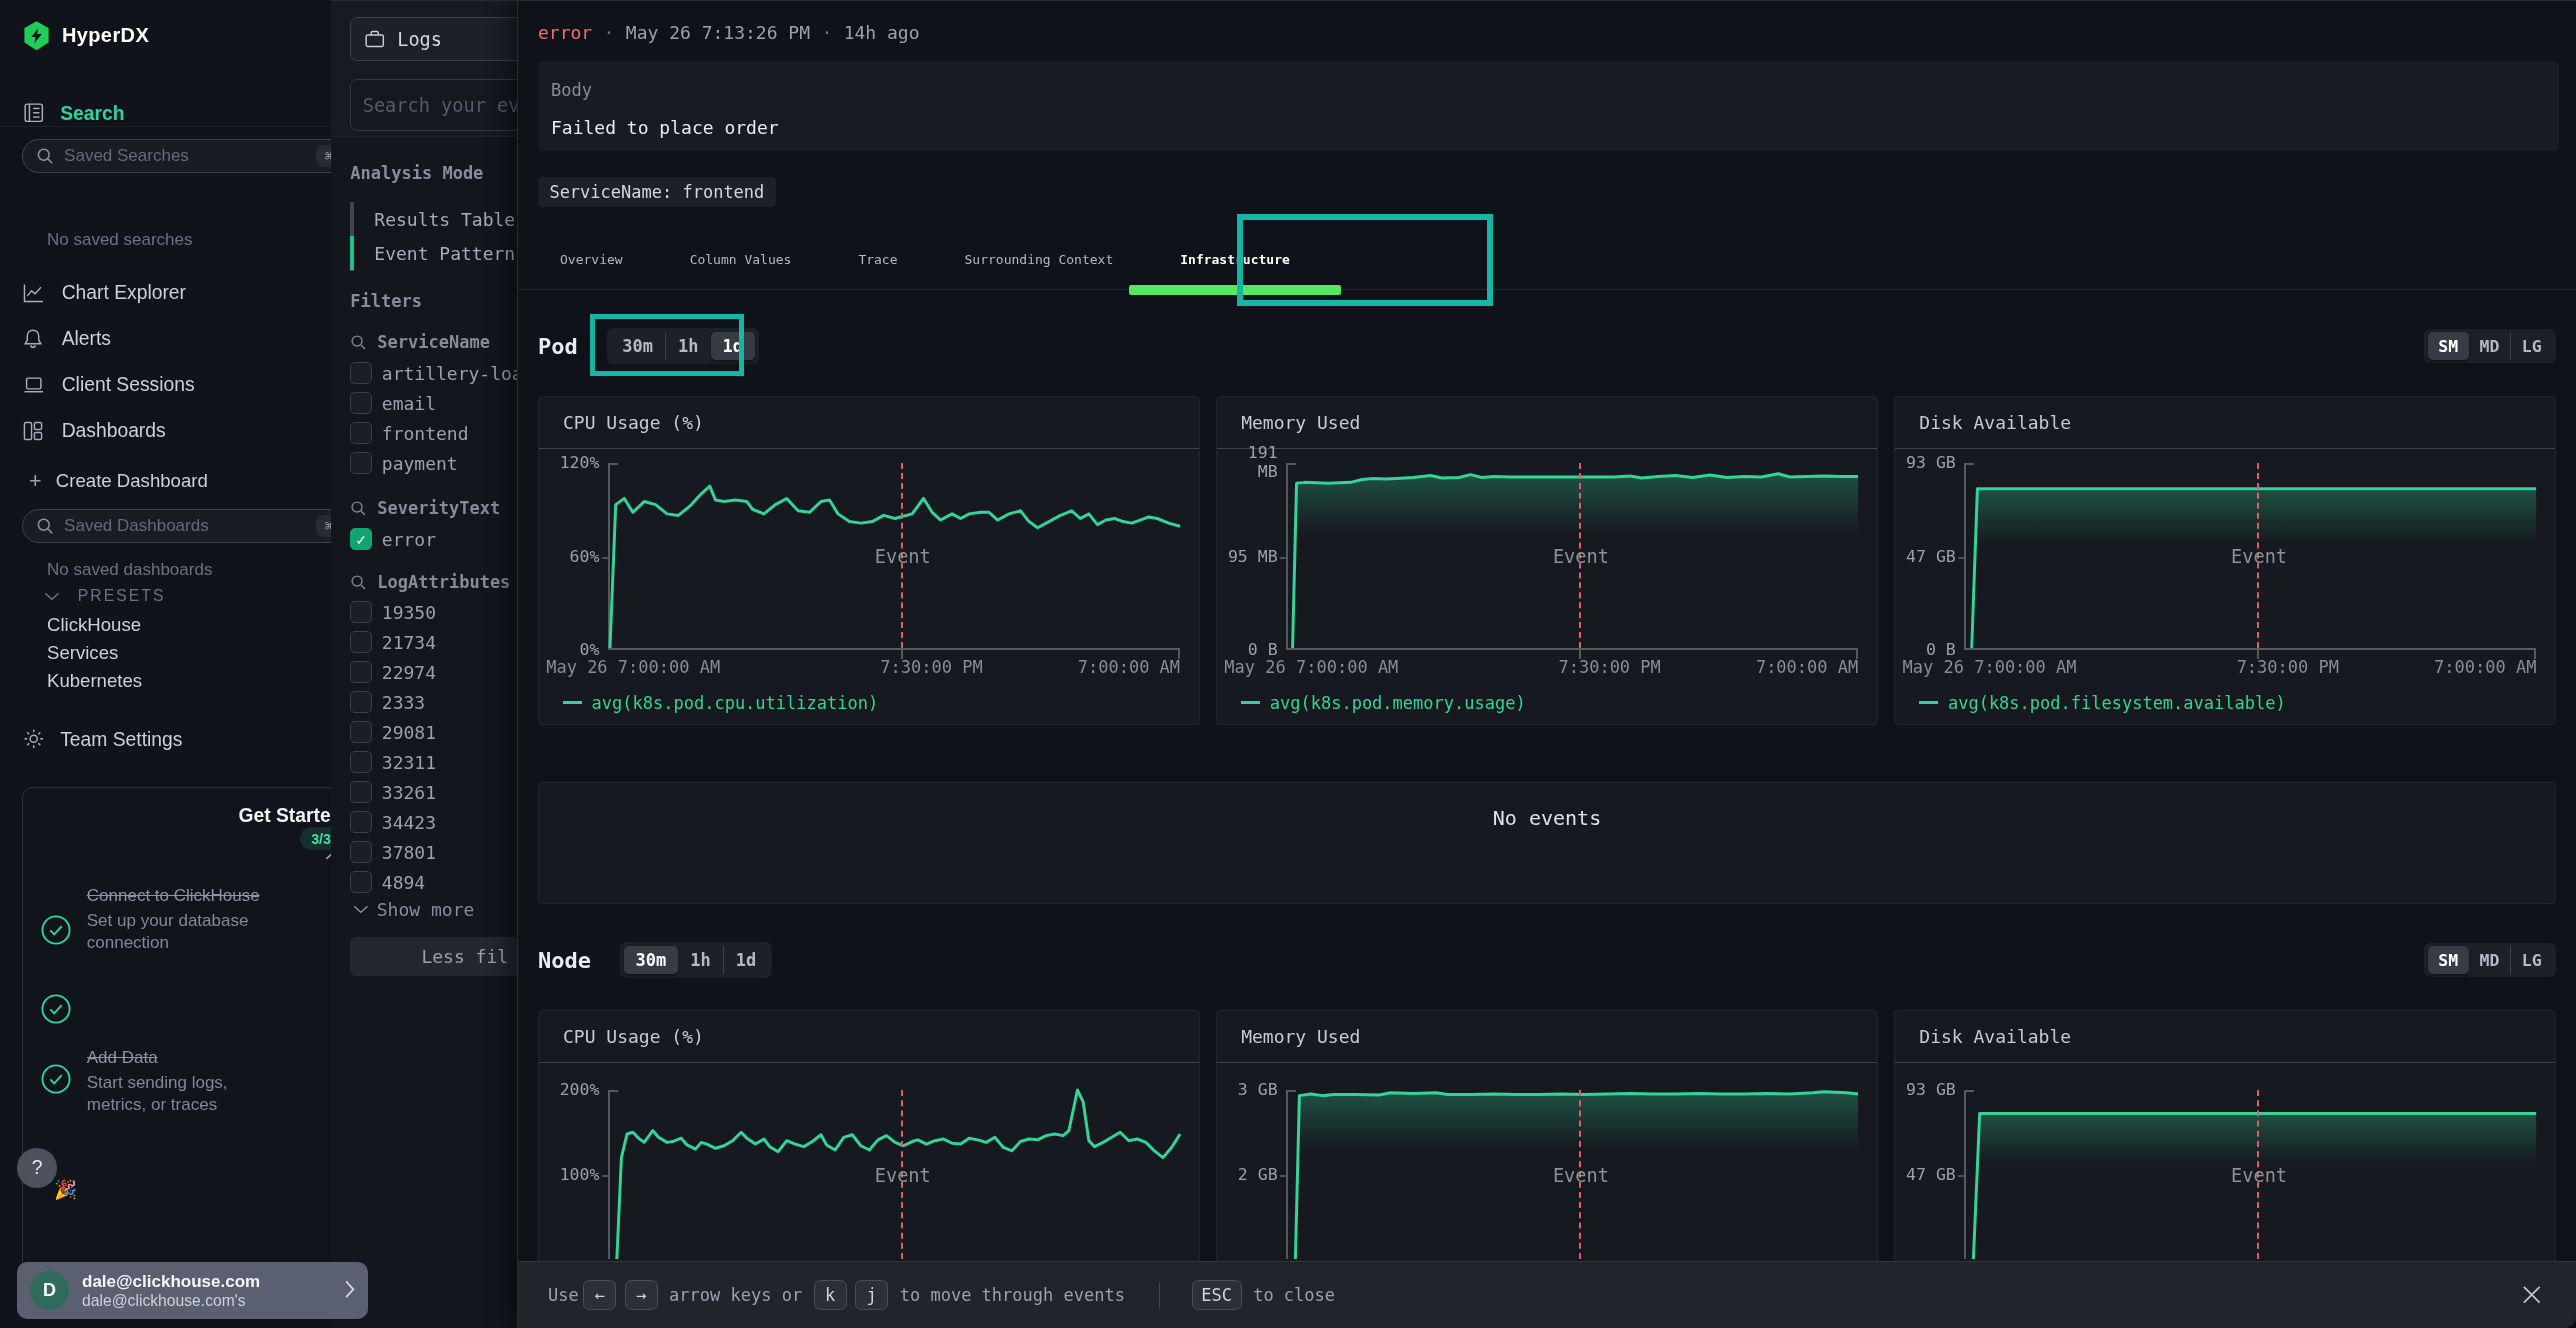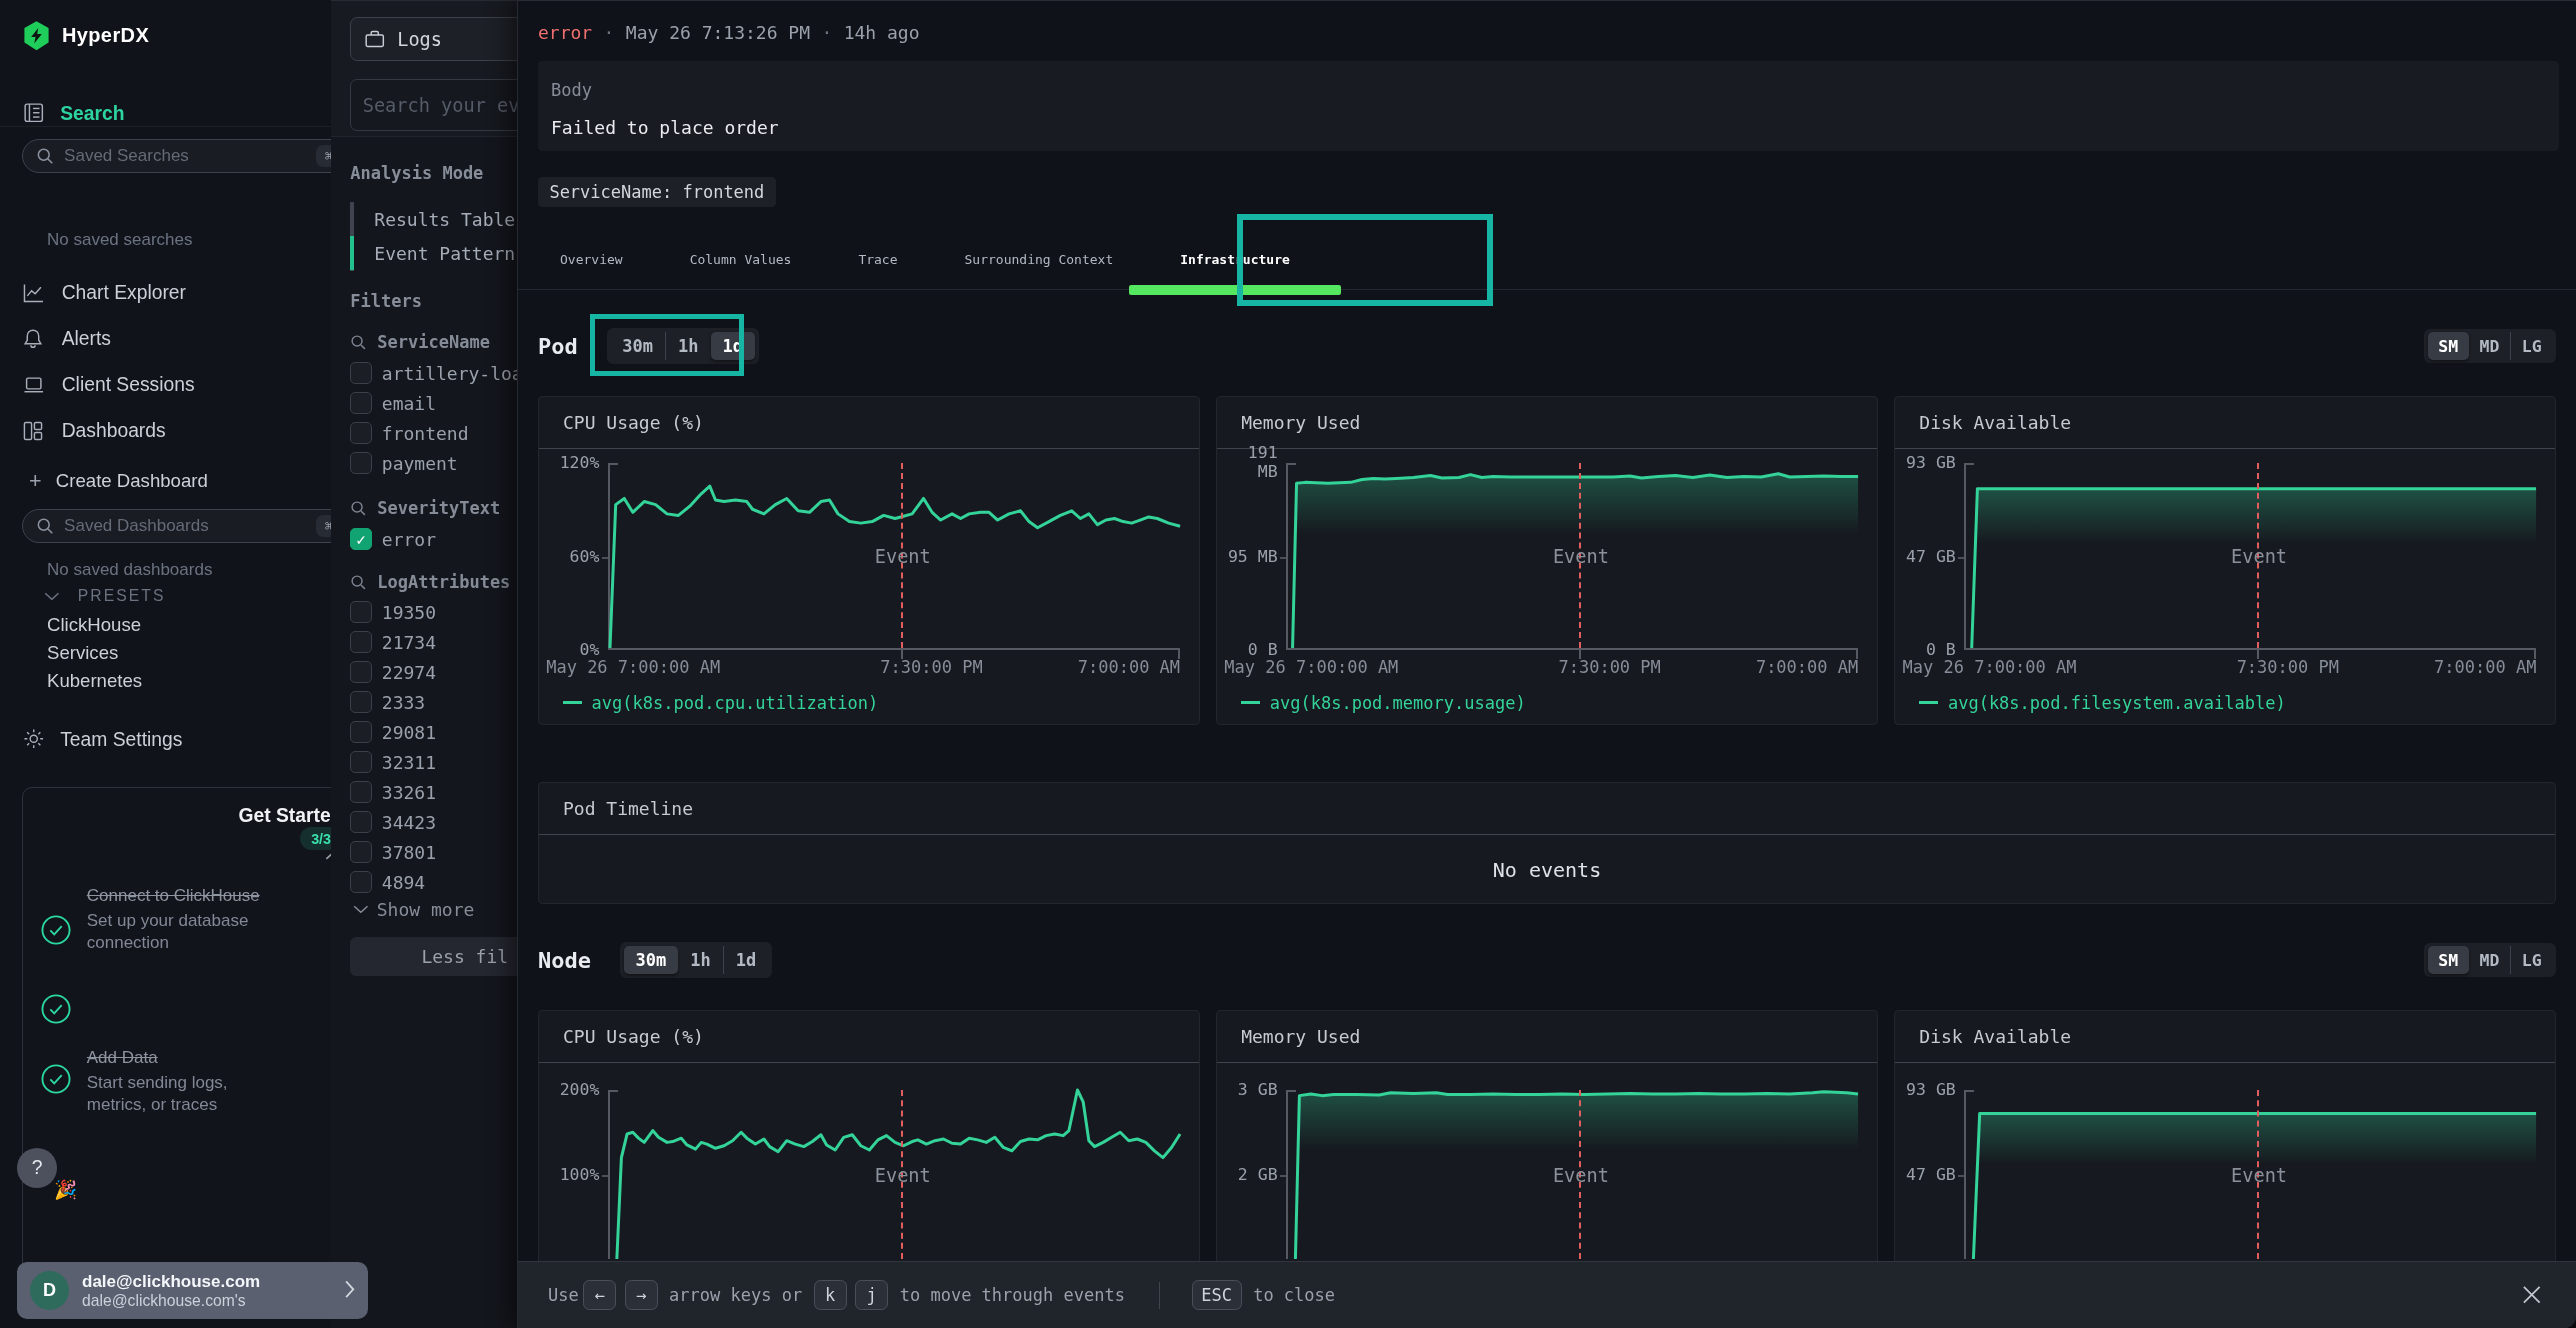--- a/index.html
+++ b/index.html
@@ -591,23 +591,20 @@
           <span class="xl2">7:00:00 AM</span>
       </div>
       <div class="legend">
           <span class="legend-dash"></span>
           <span class="txt">avg(k8s.pod.filesystem.available)</span>
         </div>
     </div>
   </div>
 
   <div class="timeline-card">
-    <div class="card-head">
-        <span class="chart-title">Pod Timeline</span>
-      </div>
     <div class="timeline-body">No events</div>
   </div>
 
   <div class="sec-row">
     <span class="sec-title">Node</span>
     <div class="seg">
       <span class="seg-item active">30m</span>
       <span class="seg-item">1h</span>
       <span class="seg-item div-left">1d</span>
     </div>

